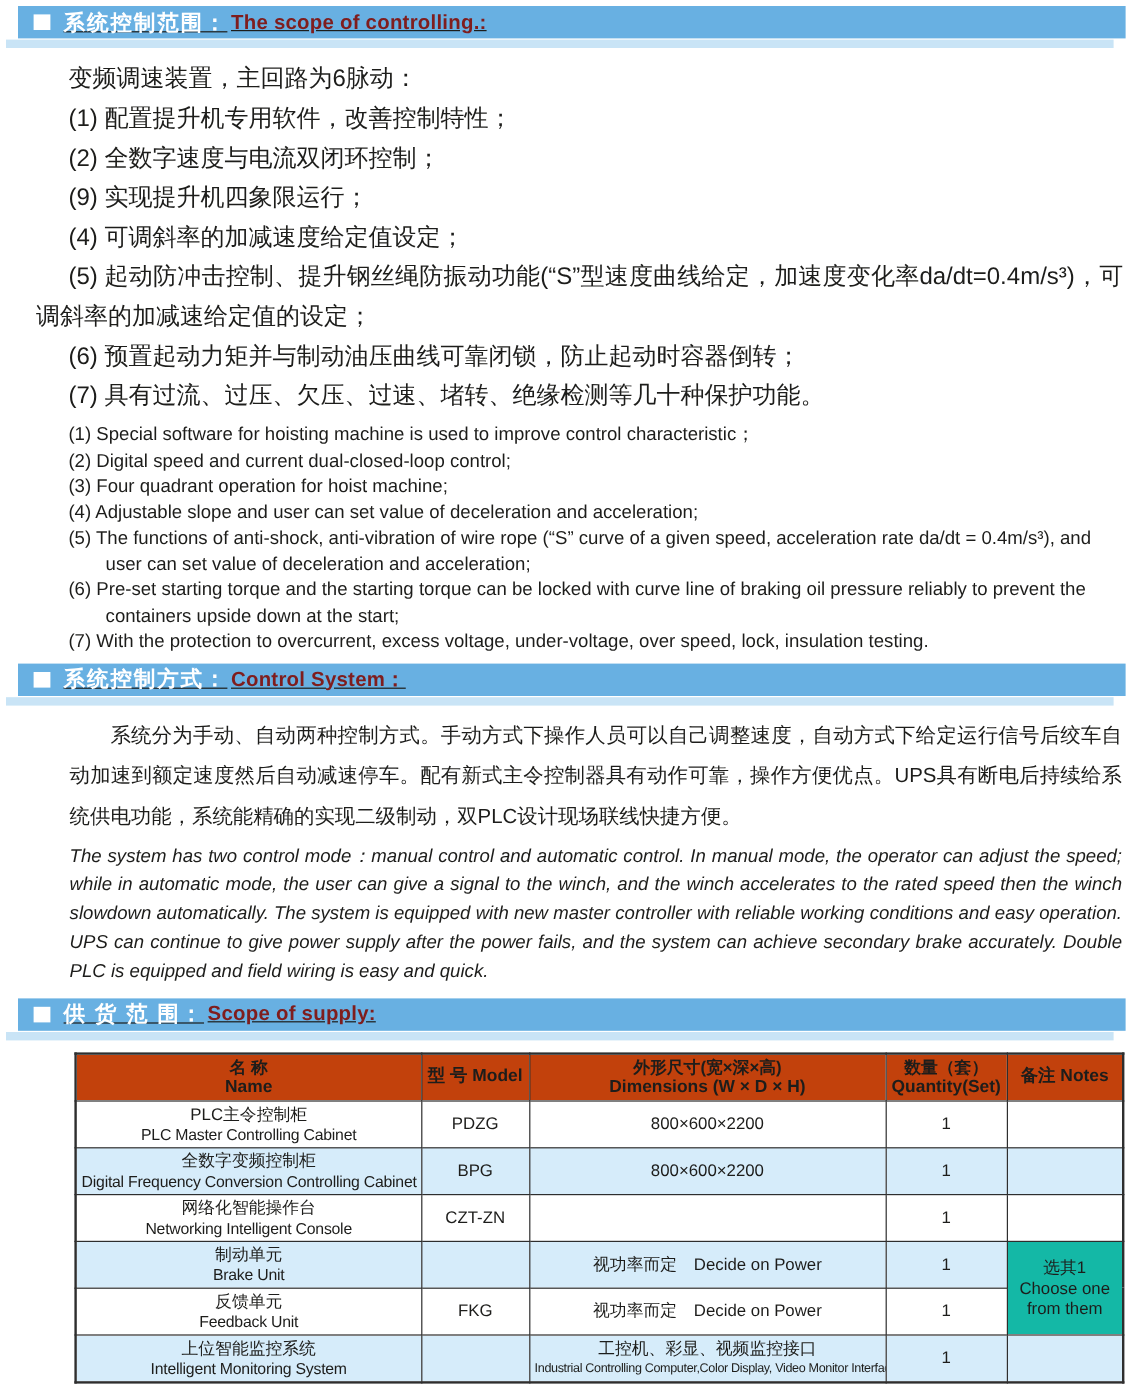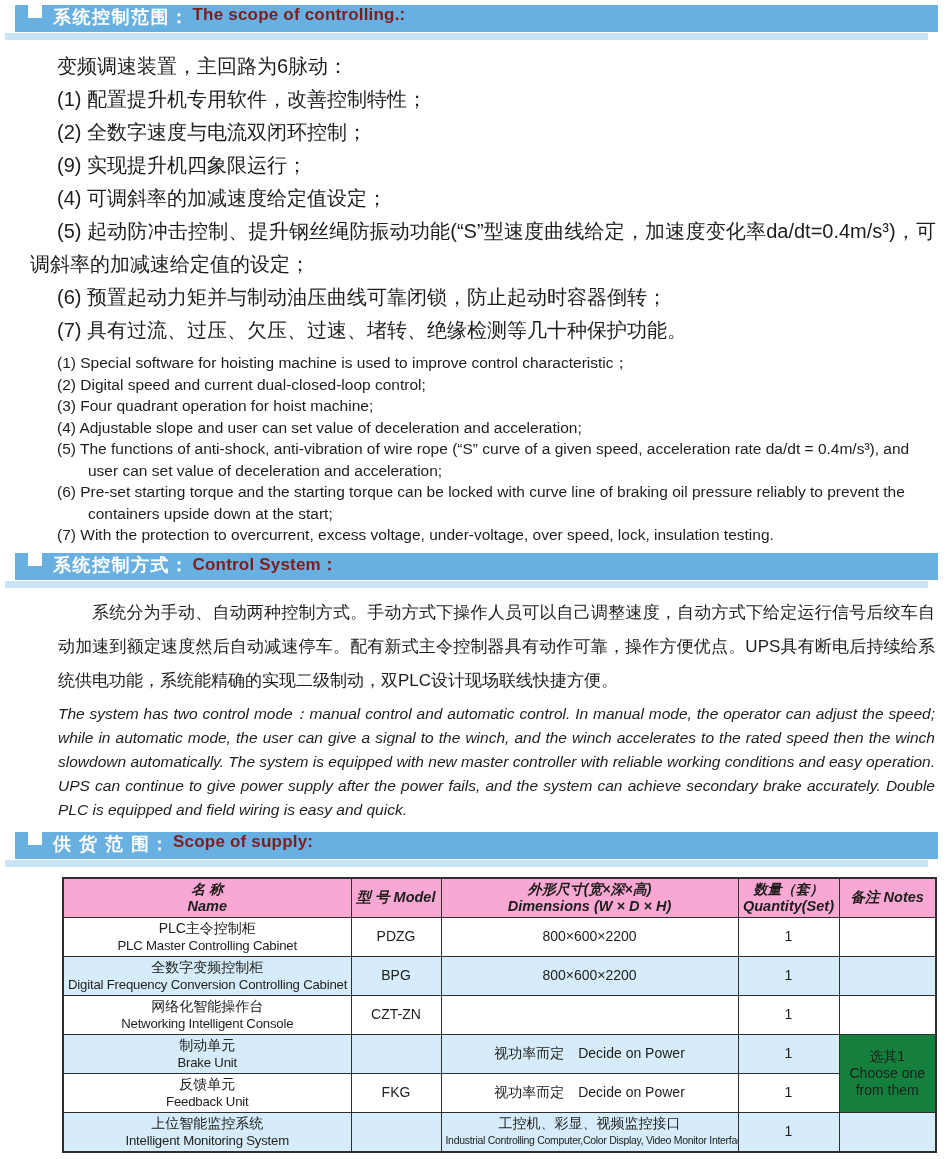--- a/index.html
+++ b/index.html
@@ -5,21 +5,21 @@
   html,body{margin:0;padding:0;}
   body{
     width:950px;height:1159px;overflow:hidden;background:#ffffff;
     color:#1d1d1b;font-family:"Liberation Sans", sans-serif;
     -webkit-font-smoothing:antialiased;
   }
   
   .secbar{margin-top:5px;}
   .secbar-main{
     margin:0 12px 0 15px;height:27px;background:#68b0e2;
-    display:flex;align-items:flex-start;
+    display:flex;align-items:center;text-decoration:underline;
   }
   .secbar-sq{width:14px;height:13px;background:#ffffff;margin:0 11px 0 13px;flex:0 0 auto;}
   .secbar-zh{color:#ffffff;font-weight:bold;font-size:18px;letter-spacing:1.5px;}
   .secbar-en{color:#7f1d1d;font-weight:bold;font-size:17px;margin-left:3px;letter-spacing:.2px;}
   .secbar-under{height:7px;background:#c9e4f6;margin:1px 22px 0 5px;}
   
   .content1{padding:10px 14px 0 30px;}
   .zh-block p{margin:0;font-size:20px;line-height:33px;text-indent:27px;text-align:justify;}
   .en-block{margin-top:5px;}
   .en-block p{margin:0;font-size:15.5px;line-height:21.5px;}
@@ -32,27 +32,27 @@
   
   .supply-table{
     margin:10px 0 0 62px;border-collapse:collapse;width:873px;table-layout:fixed;
     border:2px solid #2e2e2e;font-size:14px;
   }
   .supply-table td,.supply-table th{
     border:1px solid #2e2e2e;padding:2px 4px;vertical-align:middle;text-align:center;
     line-height:17px;overflow:hidden;
   }
   .supply-table tr{height:39px;}
-  .thead-bg{background:#f9a8d4;font-weight:normal;font-size:14.5px;font-style:italic;}
+  .thead-bg{background:#c2410c;font-weight:normal;font-size:14.5px;}
   .row-alt{background:#d6ecfa;}
   .cell-name{text-align:left;padding-left:10px;margin-left:12px;}
   .nm-zh{display:block;font-size:14px;}
   .nm-en{display:block;font-size:13.2px;white-space:nowrap;letter-spacing:-0.2px;}
   .dim-small{display:block;font-size:10.5px;letter-spacing:-0.3px;white-space:nowrap;}
-  .note-merged{background:#15803d;font-size:14px;line-height:19px;}
+  .note-merged{background:#14b8a6;font-size:14px;line-height:19px;}
   .col-name{width:288px;}.col-model{width:90px;}.col-dim{width:297px;}
   .col-qty{width:101px;}.col-notes{width:97px;}
 </style>
 </head>
 <body>
 
 <div class="secbar">
   <div class="secbar-main">
     <span class="secbar-sq"></span>
     <span class="secbar-zh">系统控制范围：</span>

